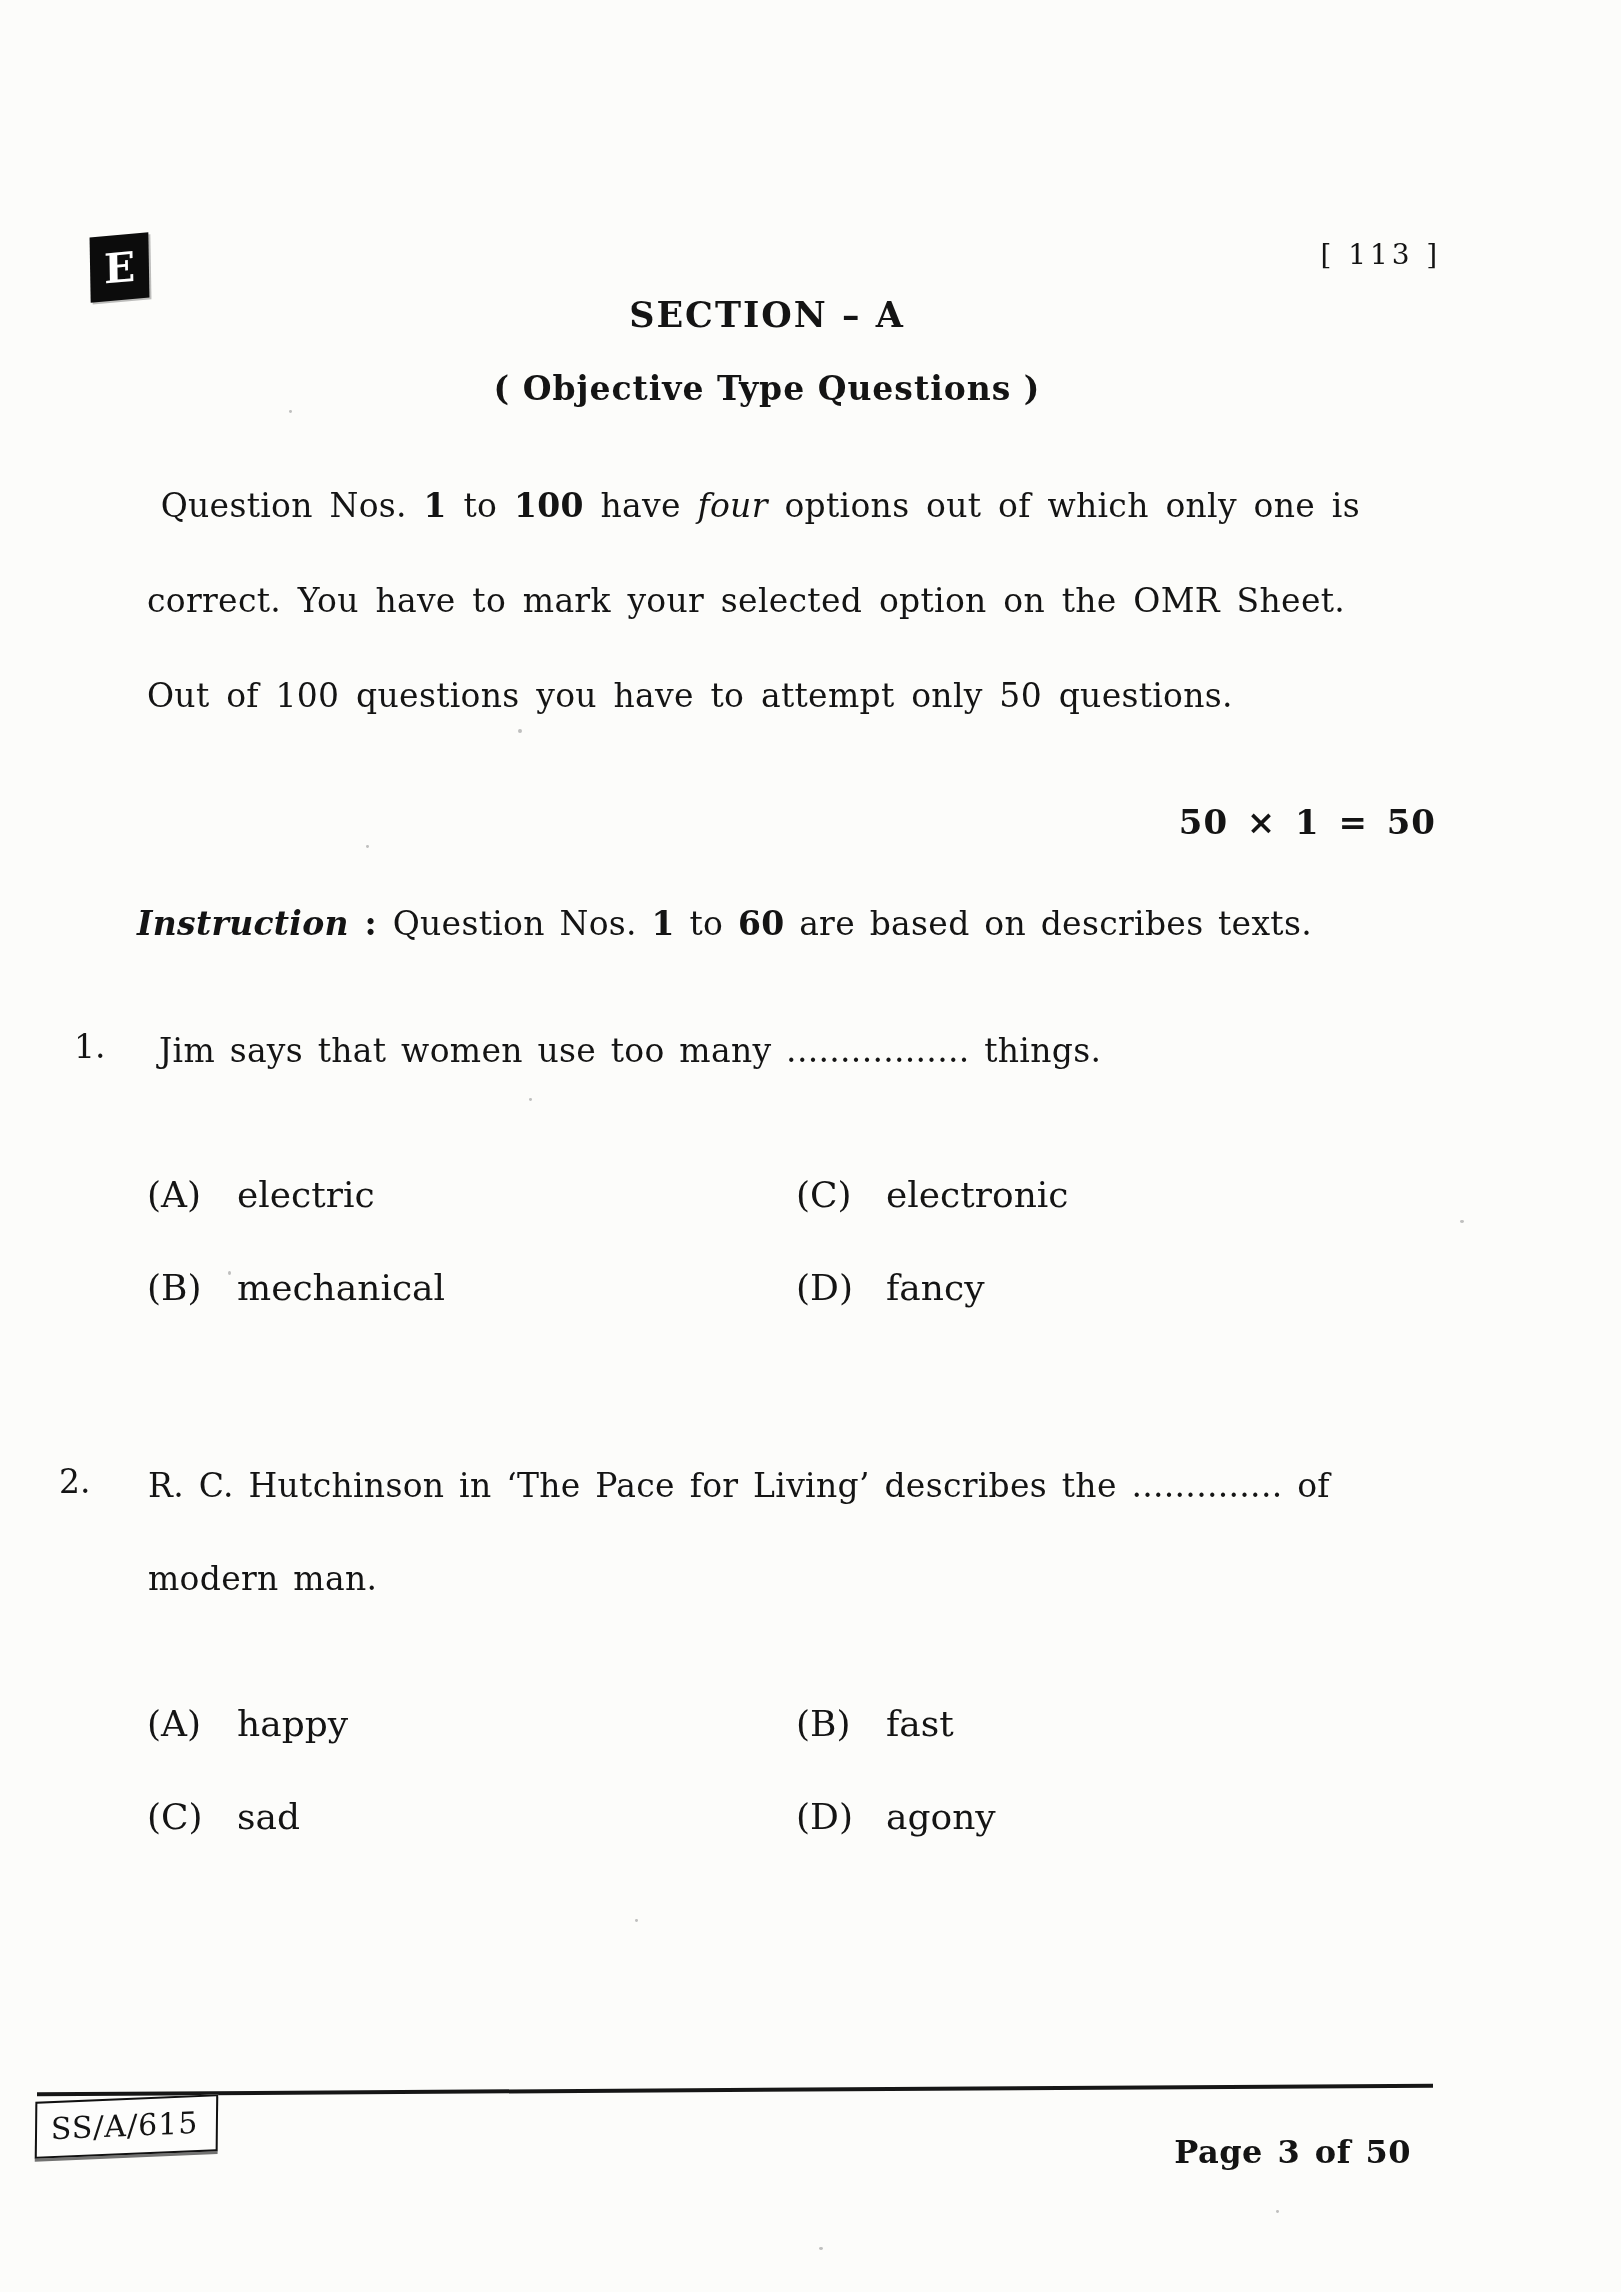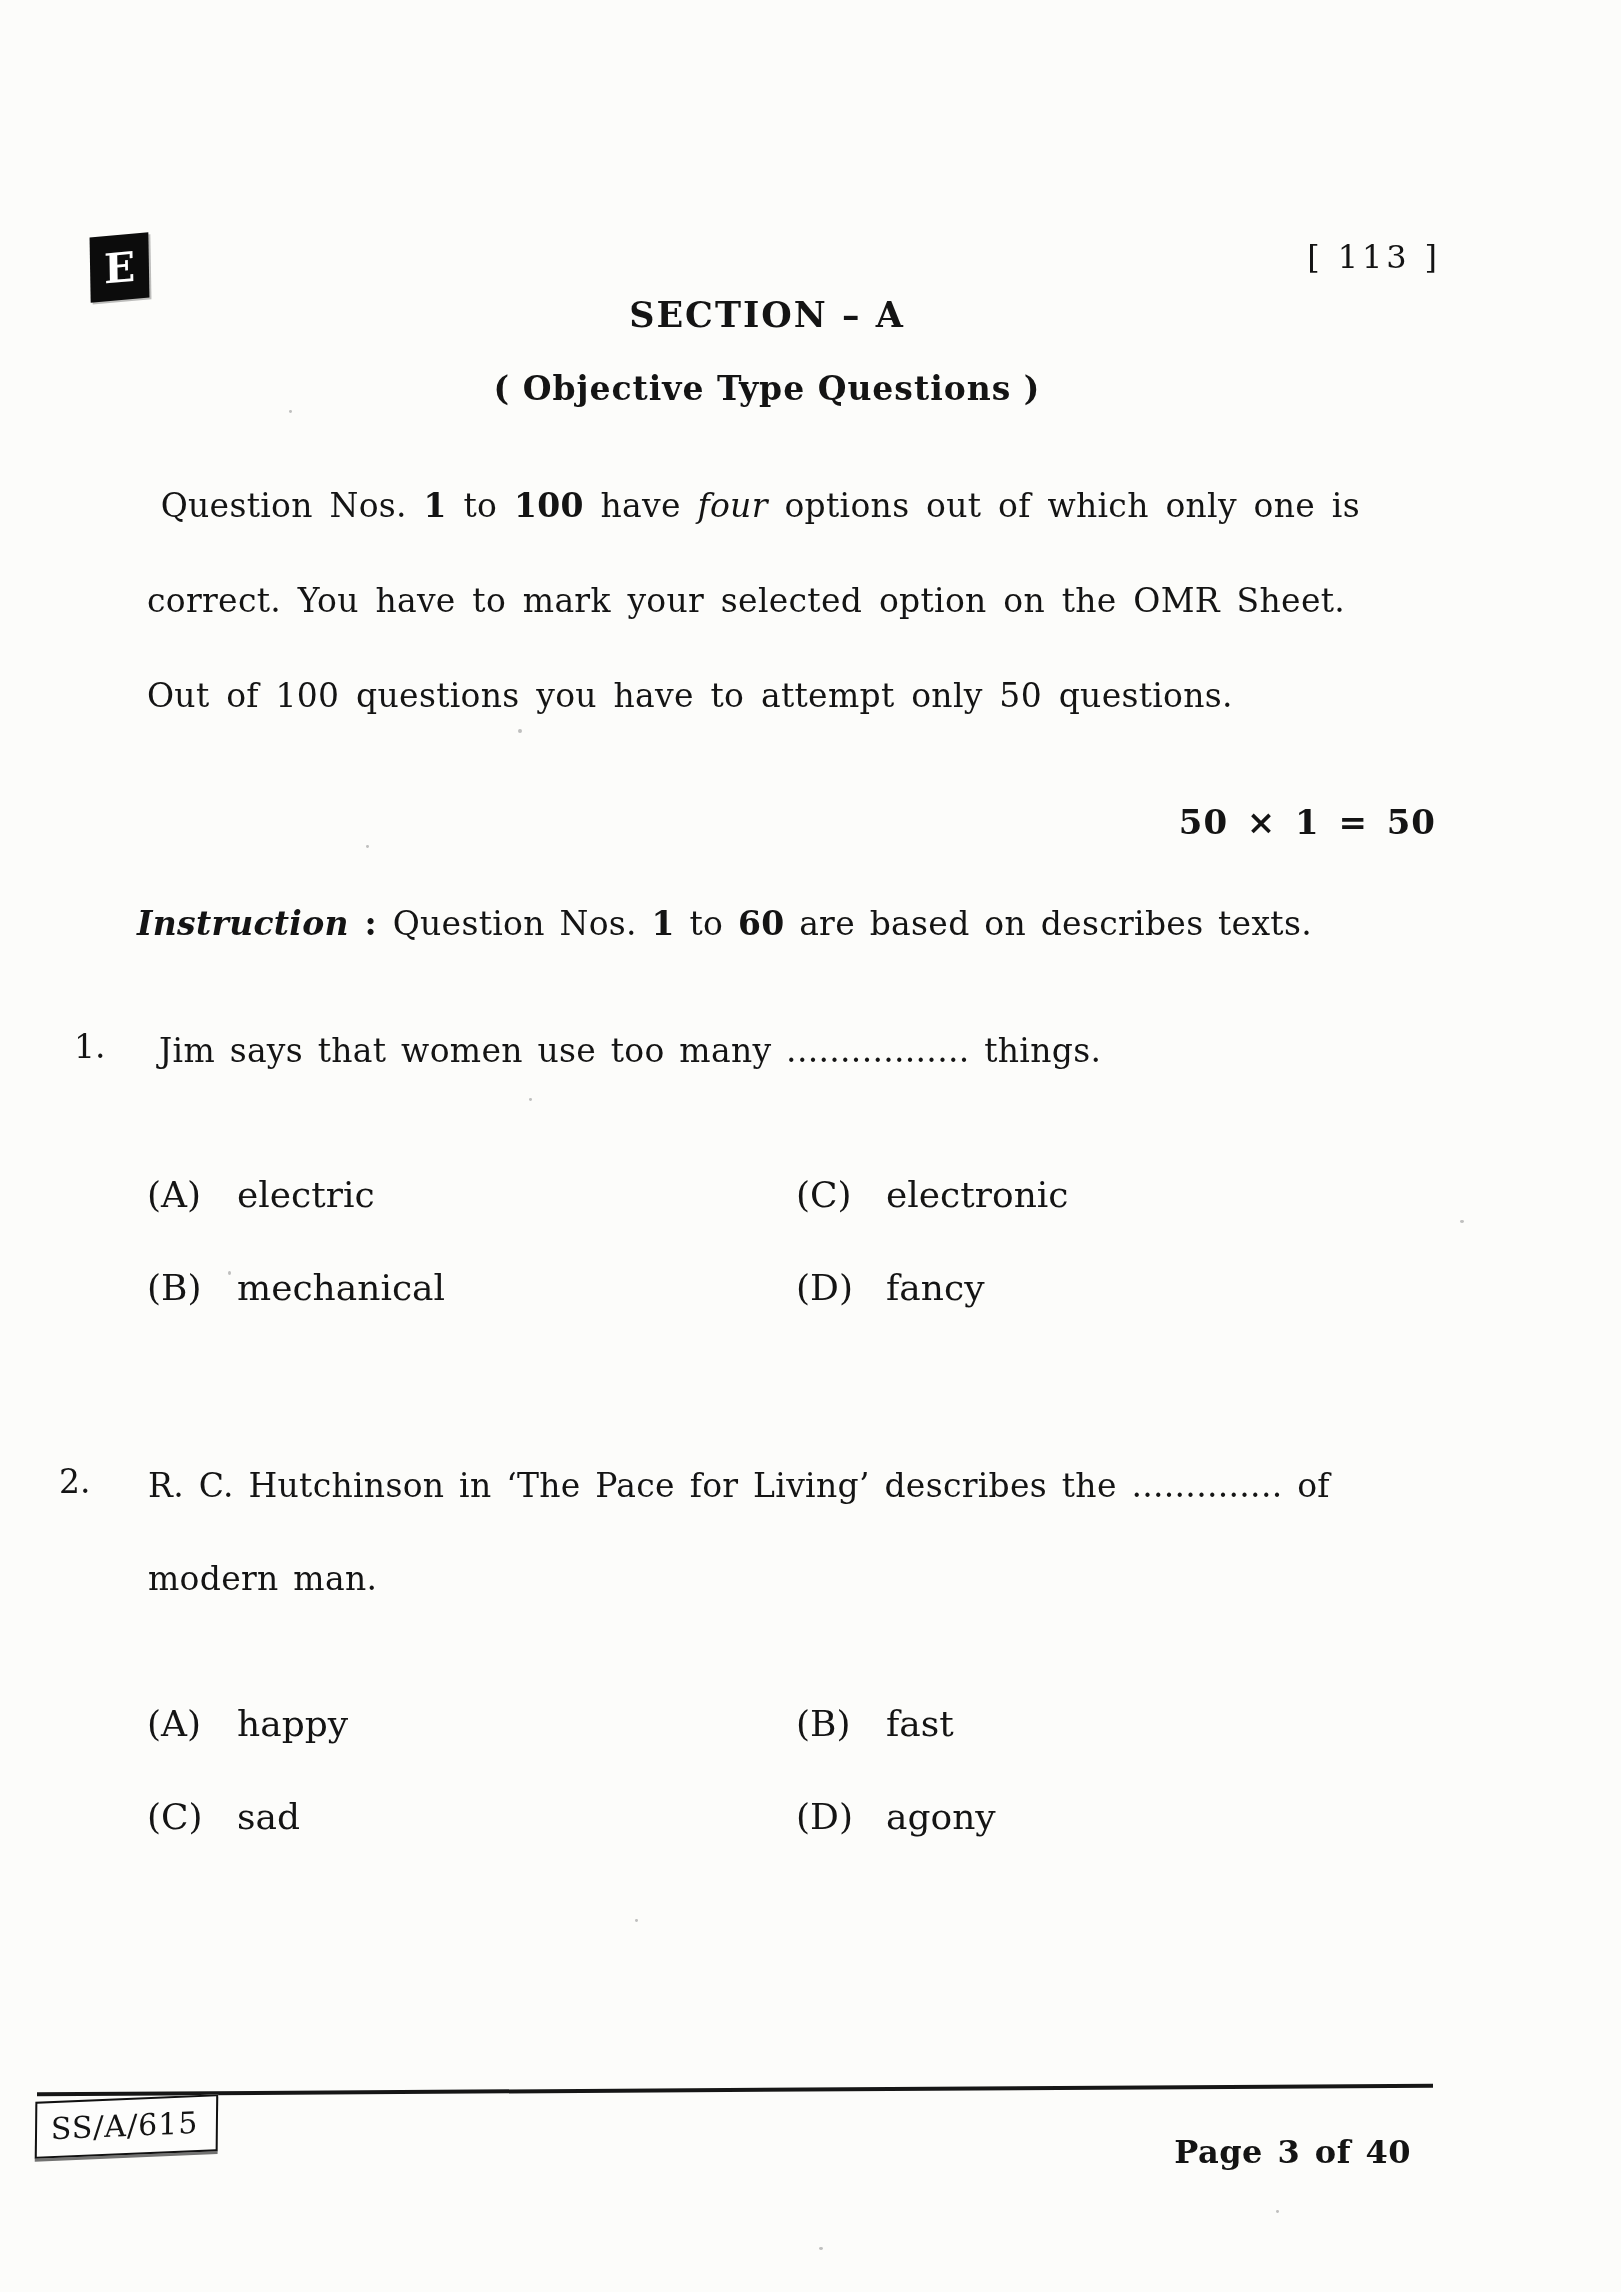--- a/index.html
+++ b/index.html
@@ -20,21 +20,21 @@
     position:absolute;left:90px;top:235px;
     width:59px;height:65px;
     background:#0c0c0c;color:#ffffff;
     display:flex;align-items:center;justify-content:center;
     font-weight:bold;font-size:41px;
     transform:rotate(-5deg) skewX(-4deg);
     box-shadow:2px 2px 0 rgba(0,0,0,.25);
   }
   .corner-ref{
     position:absolute;top:238px;right:180px;
-    font-size:32px;letter-spacing:3.9px;font-weight:500;margin-left:36px;
+    font-size:28px;letter-spacing:3.9px;font-weight:500;margin-left:36px;
   }
   .section-title{
     position:absolute;left:98px;width:1338px;top:294px;
     text-align:center;font-weight:bold;font-size:35px;letter-spacing:2px;
   }
   .section-subtitle{
     position:absolute;left:98px;width:1338px;top:369px;
     text-align:center;font-weight:bold;font-size:33px;letter-spacing:1px;
   }
 
@@ -137,21 +137,21 @@
     <div class="option"><span class="opt-label">(A)</span><span>happy</span></div>
     <div class="option"><span class="opt-label">(B)</span><span>fast</span></div>
     <div class="option"><span class="opt-label">(C)</span><span>sad</span></div>
     <div class="option"><span class="opt-label">(D)</span><span>agony</span></div>
   </div>
 
   <div class="footer-rule"></div>
   <div class="paper-code-box">
     <span>SS/A/615</span>
   </div>
-  <div class="page-info">Page 3 of 40</div>
+  <div class="page-info">Page 3 of 50</div>
 
   <div class="speck" style="left:518px;top:729px;width:3.9px;height:3.9px;"></div>
   <div class="speck" style="left:366px;top:845px;width:2.9px;height:2.9px;"></div>
   <div class="speck" style="left:1460px;top:1220px;width:3.9px;height:2.9px;"></div>
   <div class="speck" style="left:228px;top:1271px;width:2.9px;height:3.9px;"></div>
   <div class="speck" style="left:635px;top:1919px;width:2.9px;height:2.9px;"></div>
   <div class="speck" style="left:819px;top:2247px;width:3.9px;height:2.9px;"></div>
   <div class="speck" style="left:1276px;top:2210px;width:2.9px;height:2.9px;"></div>
   <div class="speck" style="left:529px;top:1098px;width:2.9px;height:2.9px;"></div>
   <div class="speck" style="left:289px;top:410px;width:2.9px;height:2.9px;"></div>

